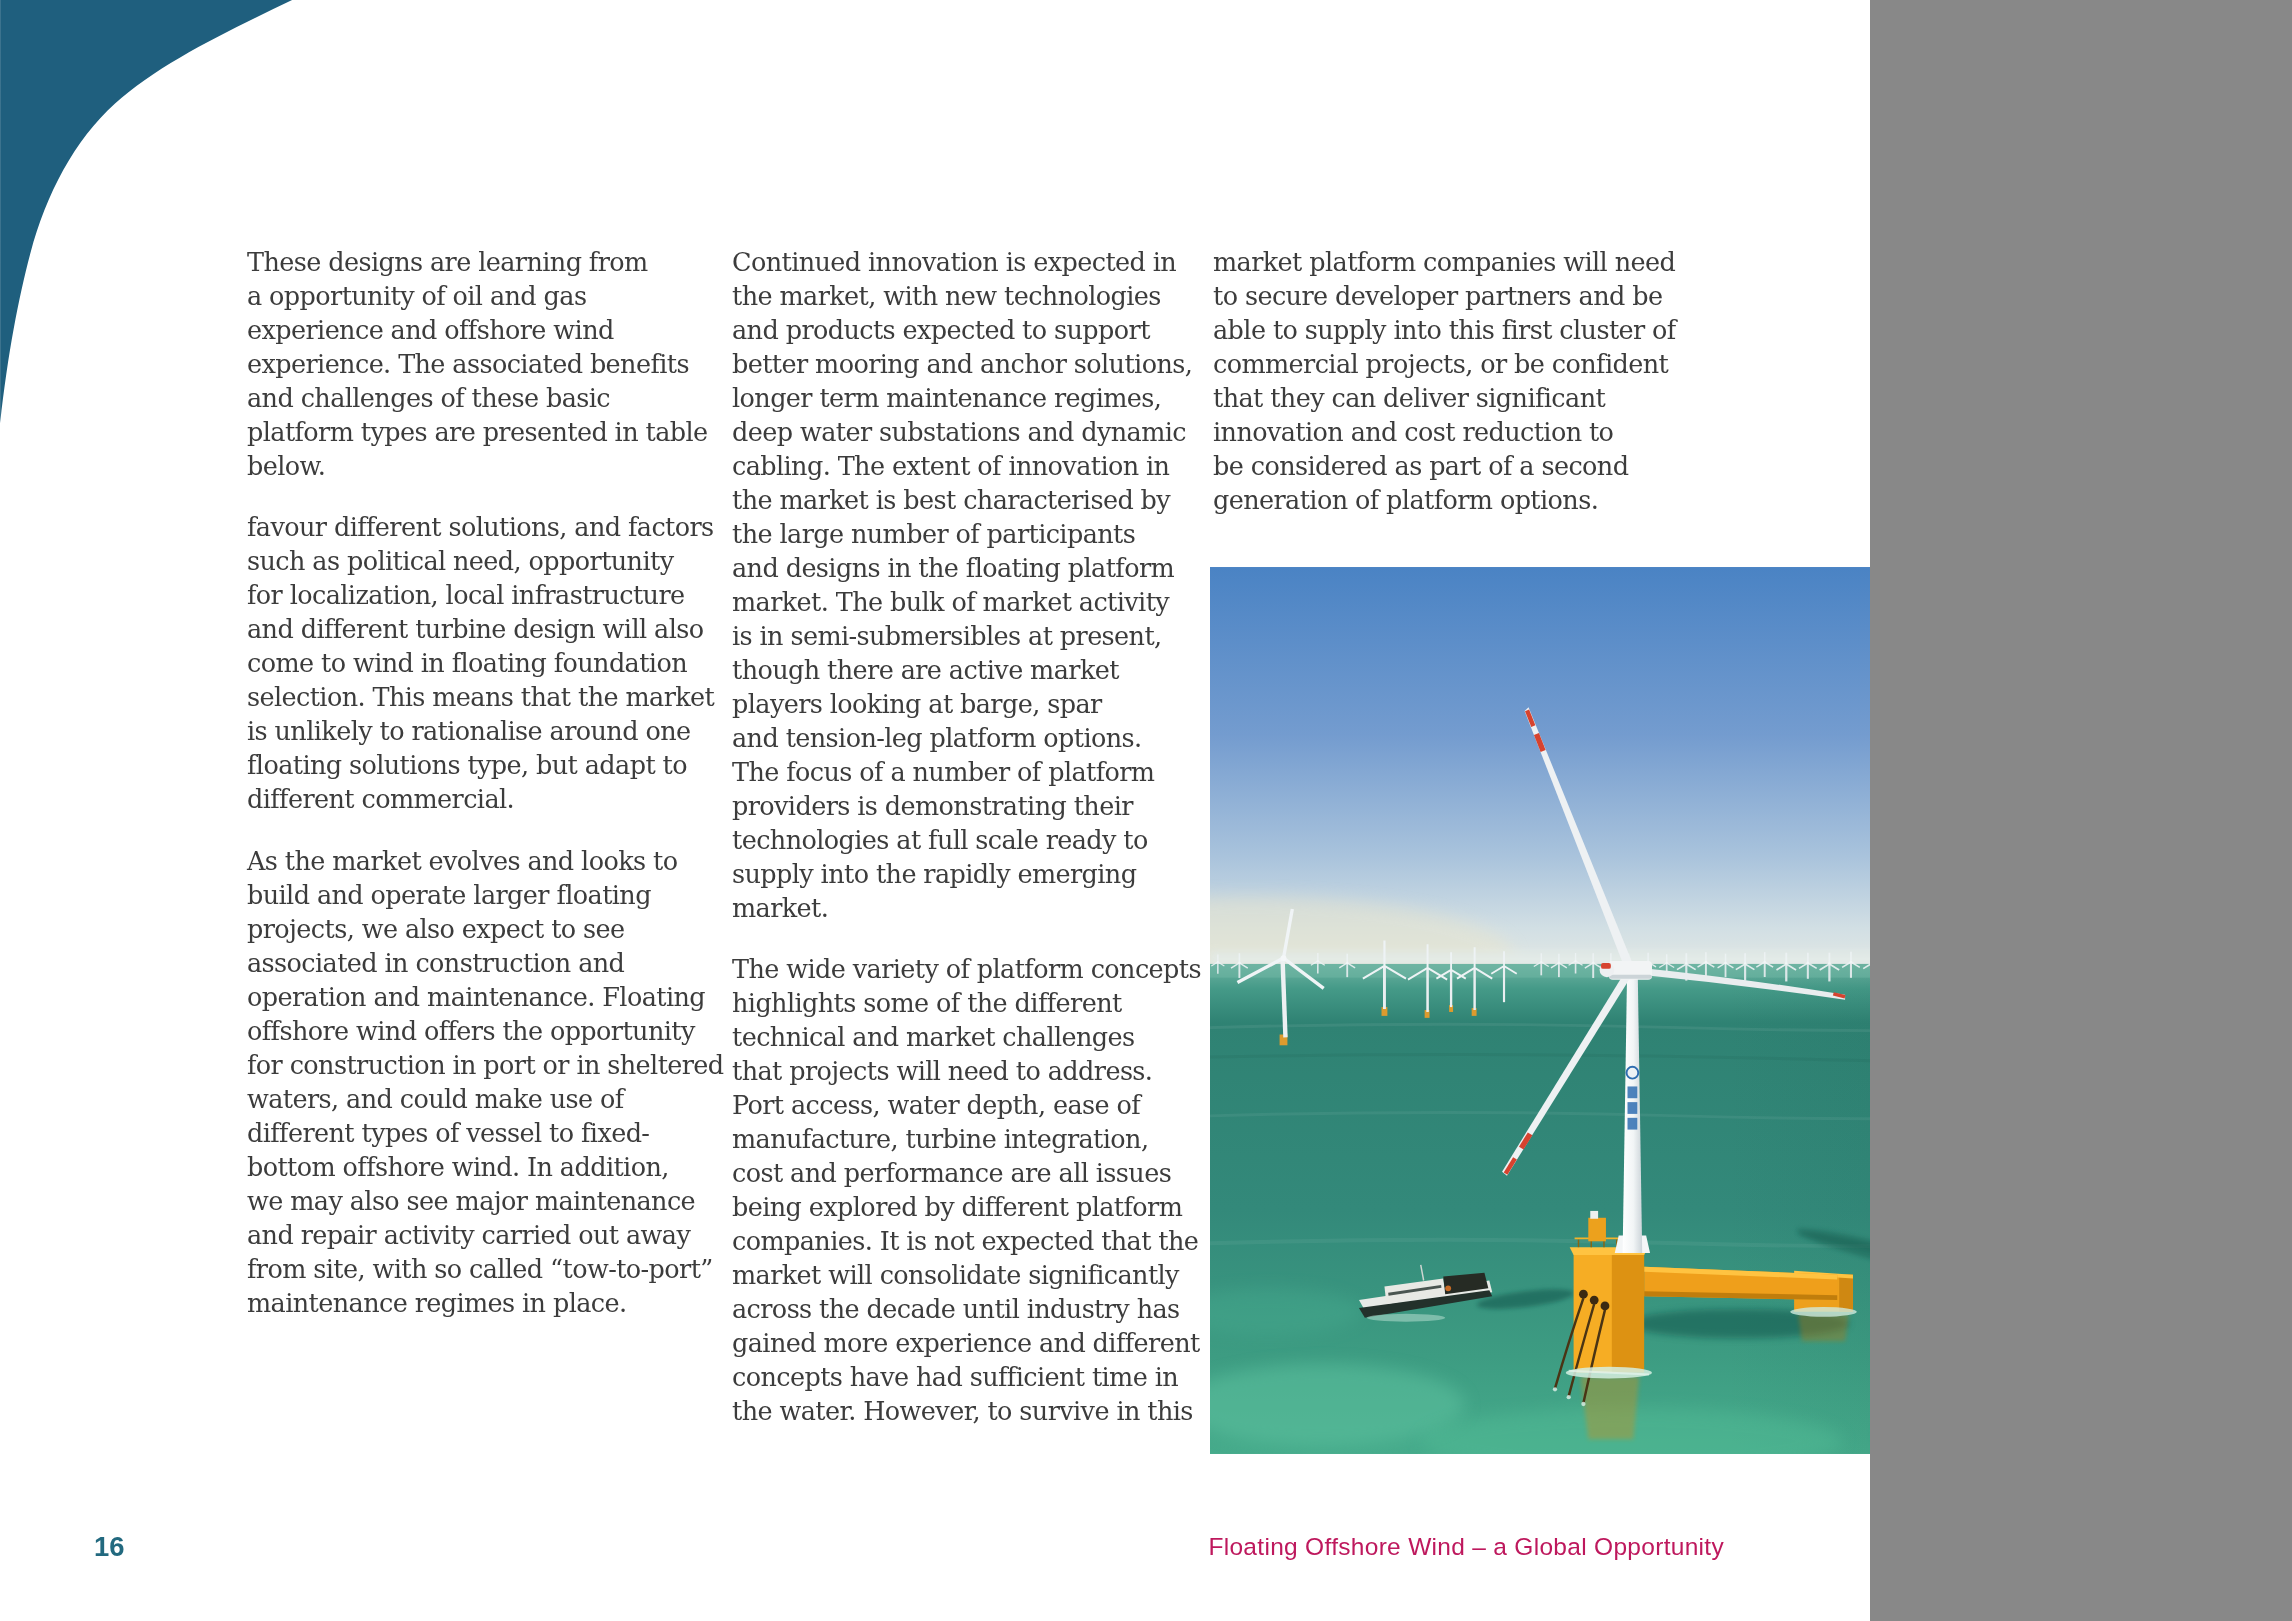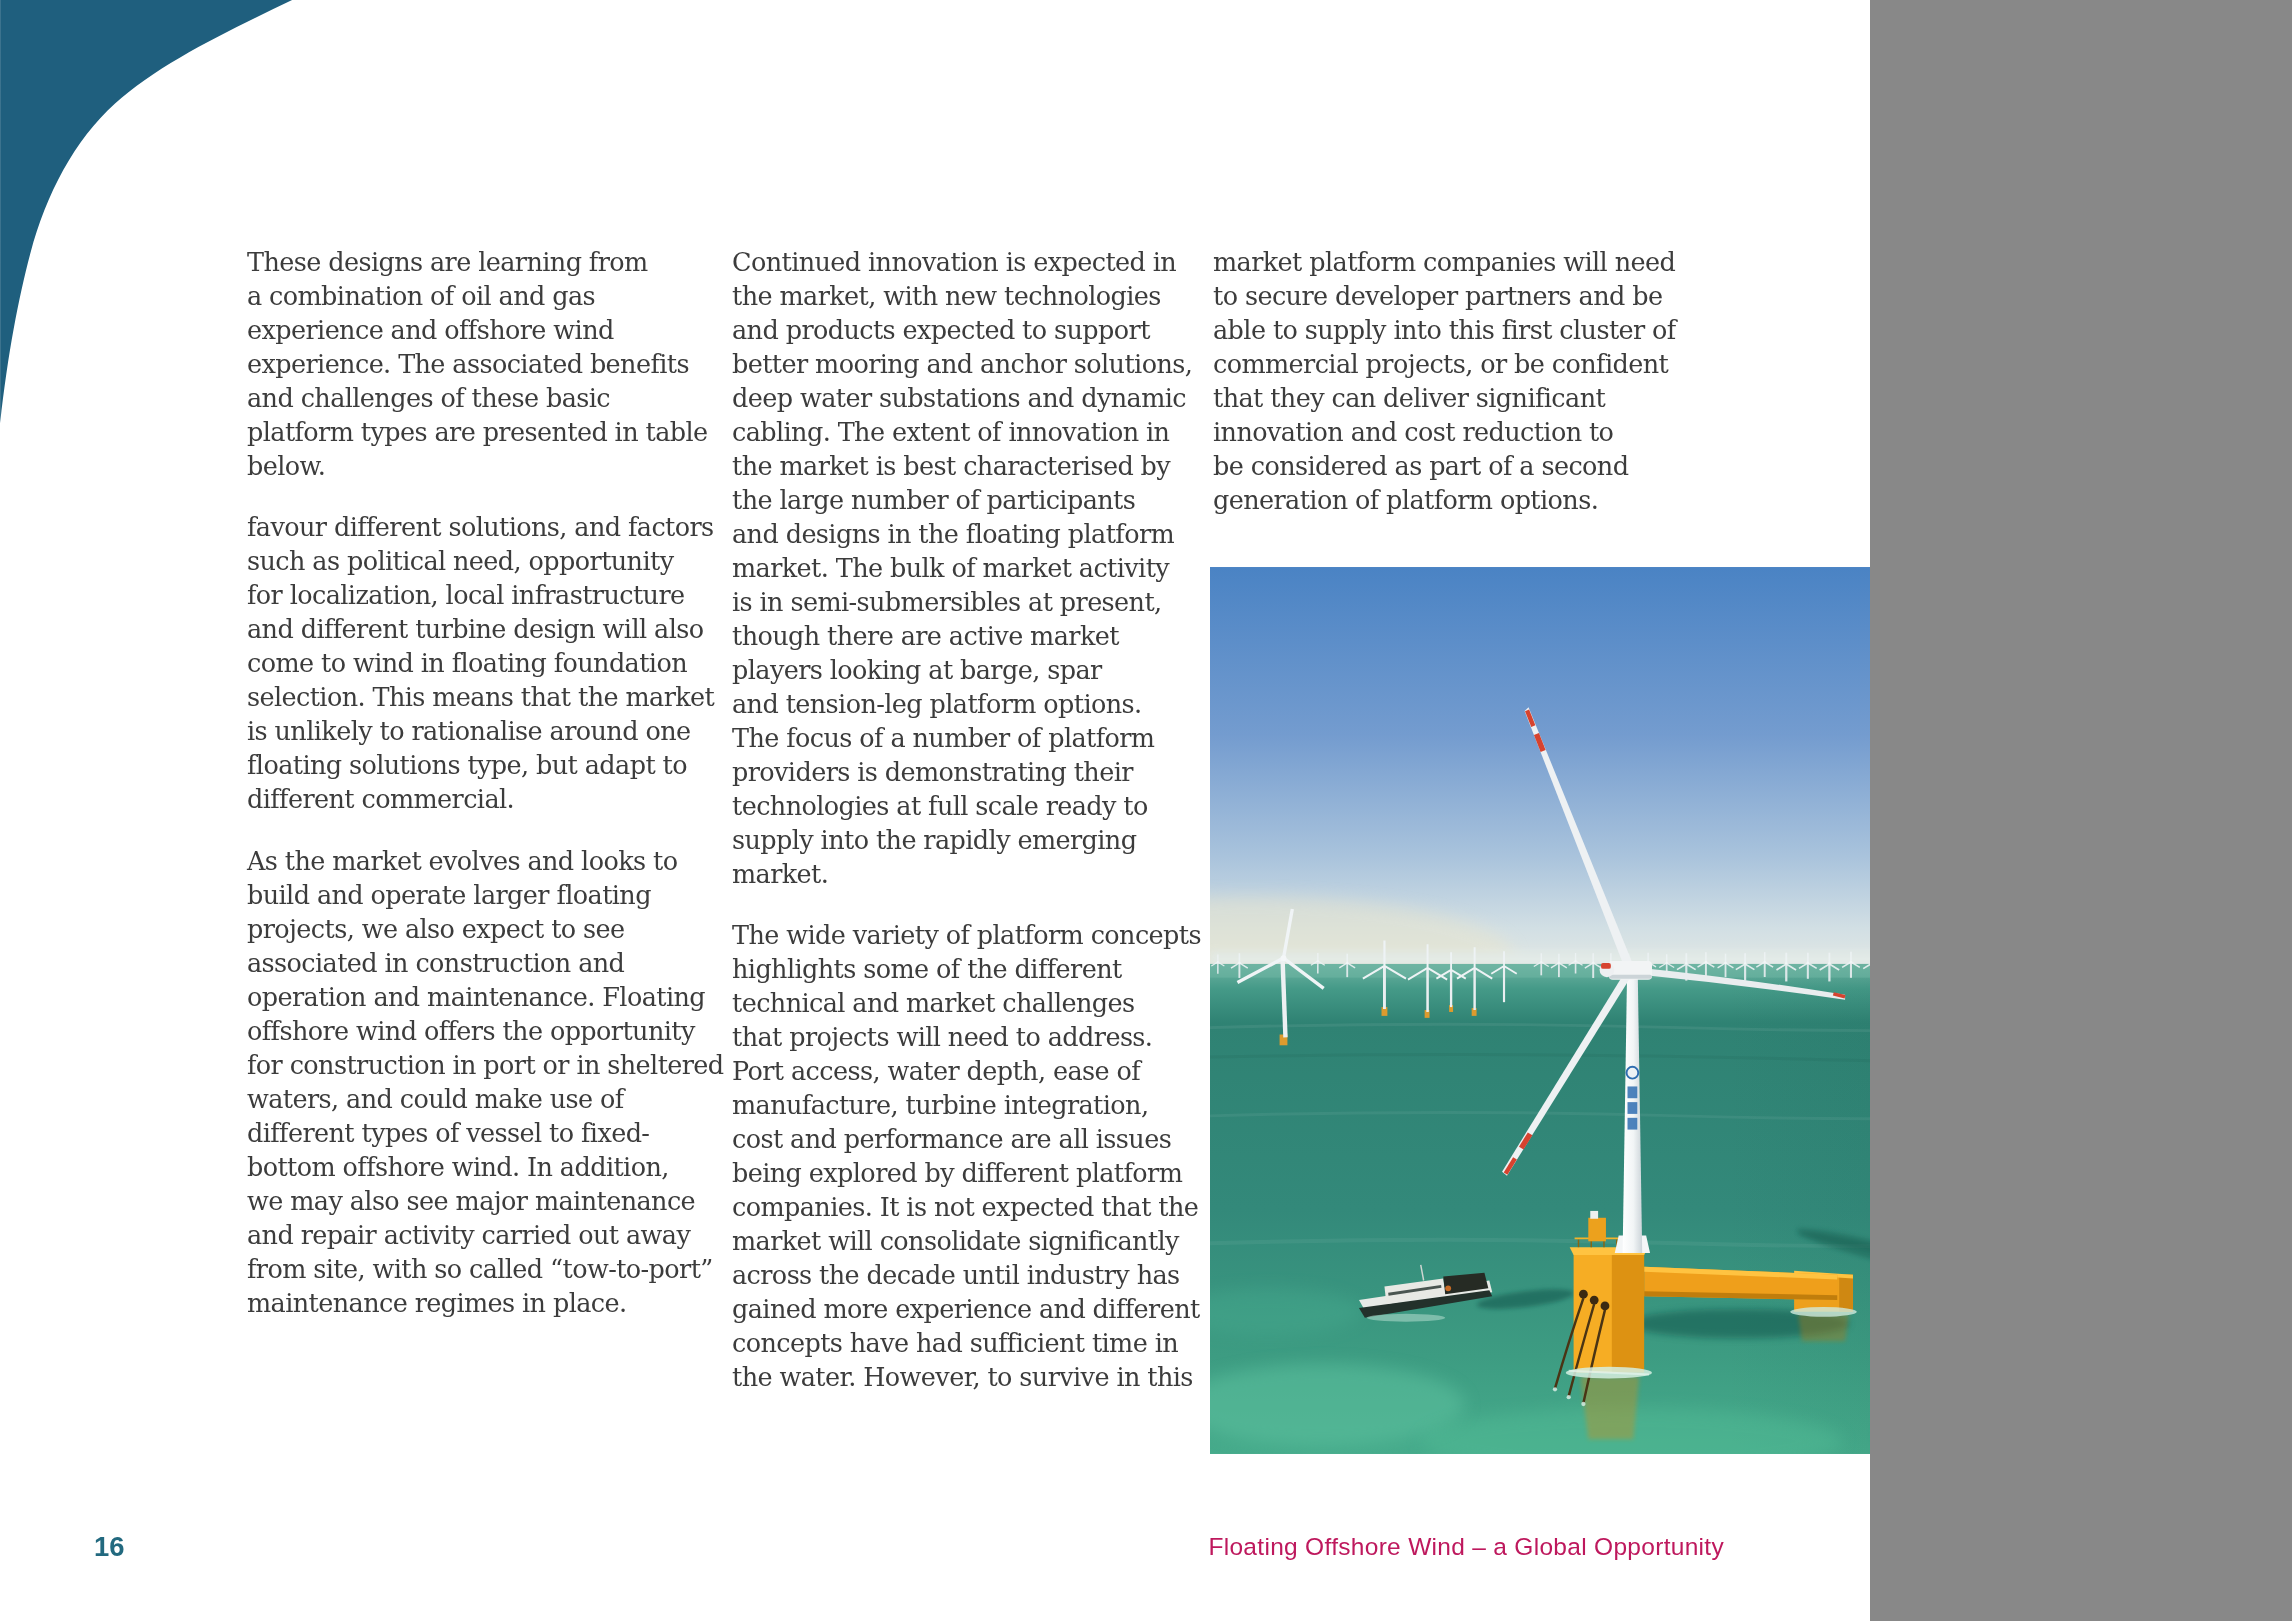--- a/index.html
+++ b/index.html
@@ -51,21 +51,21 @@
 
 <div class="page">
 
   <svg class="swoosh" viewBox="0 0 310 445">
     <path d="M0,0 L298,0 C236,30 163,64 117,106 C76,143 47,198 31,258 C19,303 8,360 0,432 Z" fill="#1F5F7E"></path>
   </svg>
 
   <div class="col col-1">
     <div class="para">
         <div class="line">These designs are learning from</div>
-        <div class="line">a combination of oil and gas</div>
+        <div class="line">a opportunity of oil and gas</div>
         <div class="line">experience and offshore wind</div>
         <div class="line">experience. The associated benefits</div>
         <div class="line">and challenges of these basic</div>
         <div class="line">platform types are presented in table</div>
         <div class="line">below.</div>
       </div>
     <div class="para">
         <div class="line">favour different solutions, and factors</div>
         <div class="line">such as political need, opportunity</div>
         <div class="line">for localization, local infrastructure</div>
@@ -93,20 +93,21 @@
         <div class="line">maintenance regimes in place.</div>
       </div>
   </div>
 
   <div class="col col-2">
     <div class="para">
         <div class="line">Continued innovation is expected in</div>
         <div class="line">the market, with new technologies</div>
         <div class="line">and products expected to support</div>
         <div class="line">better mooring and anchor solutions,</div>
+        <div class="line">longer term maintenance regimes,</div>
         <div class="line">deep water substations and dynamic</div>
         <div class="line">cabling. The extent of innovation in</div>
         <div class="line">the market is best characterised by</div>
         <div class="line">the large number of participants</div>
         <div class="line">and designs in the floating platform</div>
         <div class="line">market. The bulk of market activity</div>
         <div class="line">is in semi-submersibles at present,</div>
         <div class="line">though there are active market</div>
         <div class="line">players looking at barge, spar</div>
         <div class="line">and tension-leg platform options.</div>

